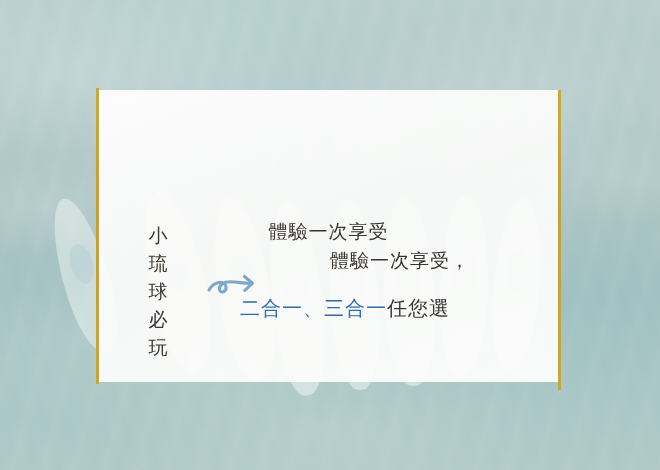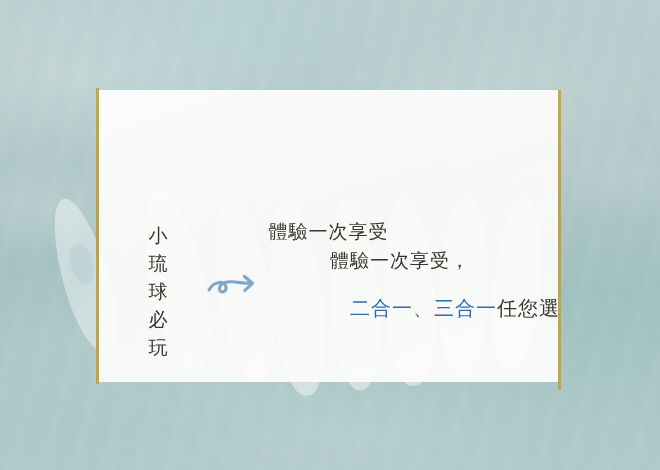--- a/index.html
+++ b/index.html
@@ -157,21 +157,21 @@
     color: #3a342e;
     font-family: "Liberation Serif", "DejaVu Serif", serif;
     font-size: 19px;
     letter-spacing: 1px;
   }
   .body-line2 {
     position: absolute;
     left: 240px;
     top: 295px;
     width: 320px;
-    text-align: right;
+    text-align: left;
     font-family: Liberation Serif, serif;
     font-size: 20px;
     letter-spacing: 1px;
     white-space: nowrap;
   }
   .body-line2 .hl  { color: #2e6cb0; }
   .body-line2 .drk { color: #3a342e; }
 </style>
 </head>
 <body>

